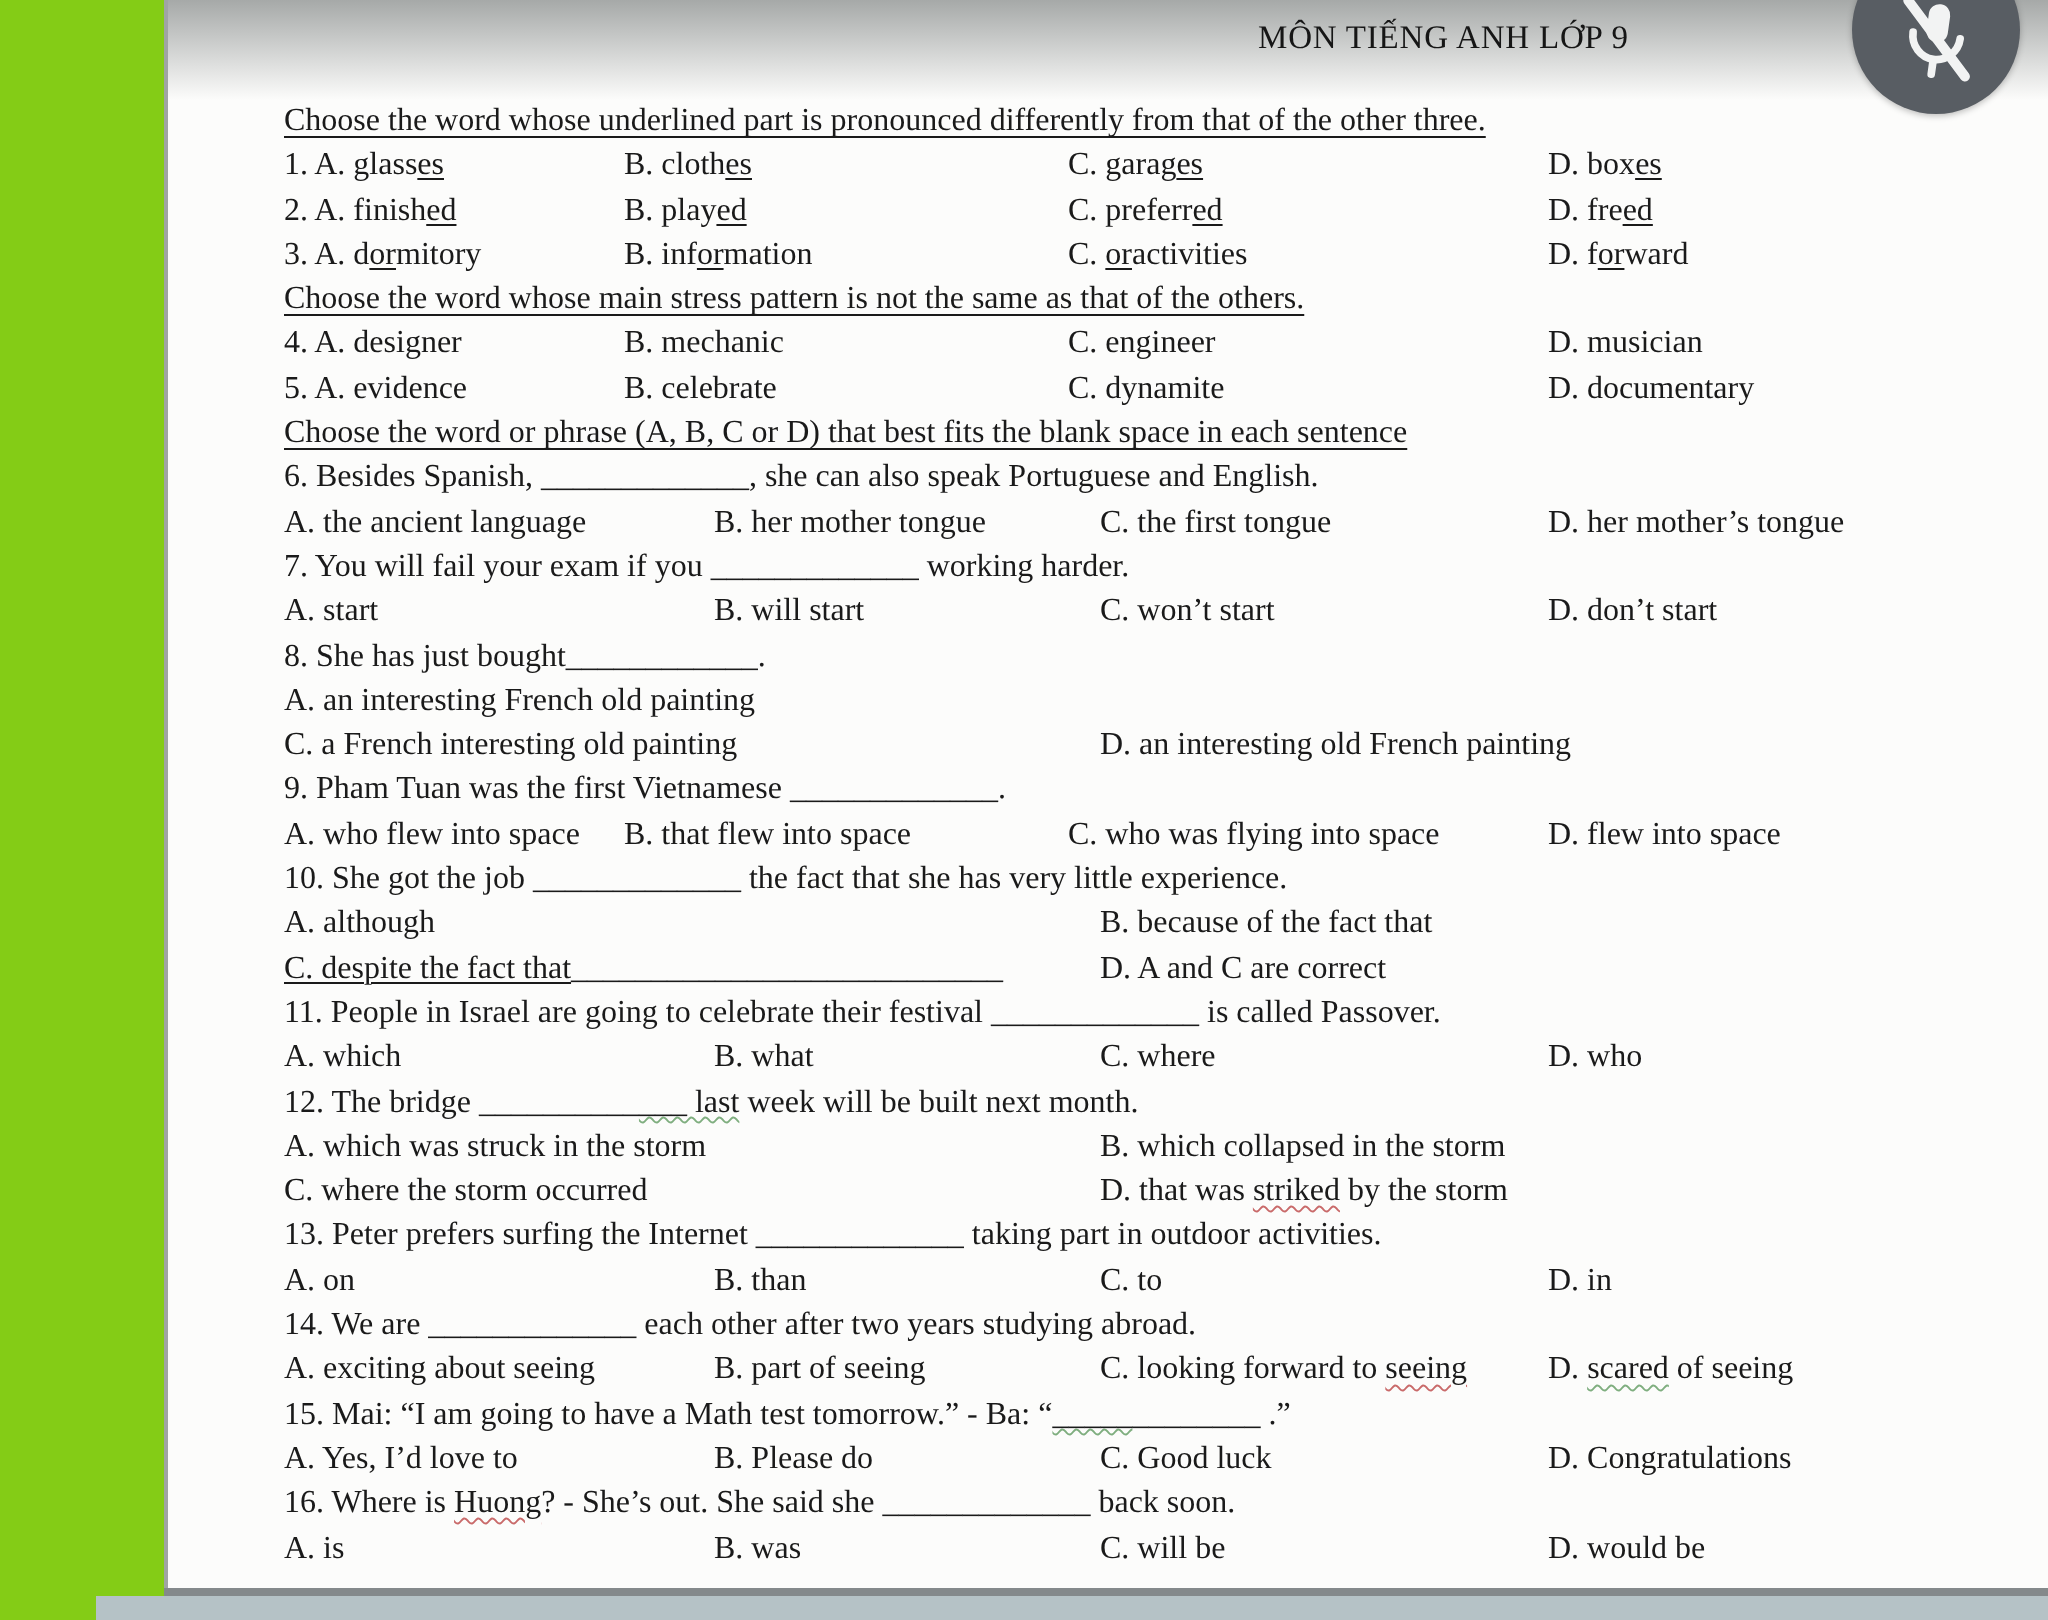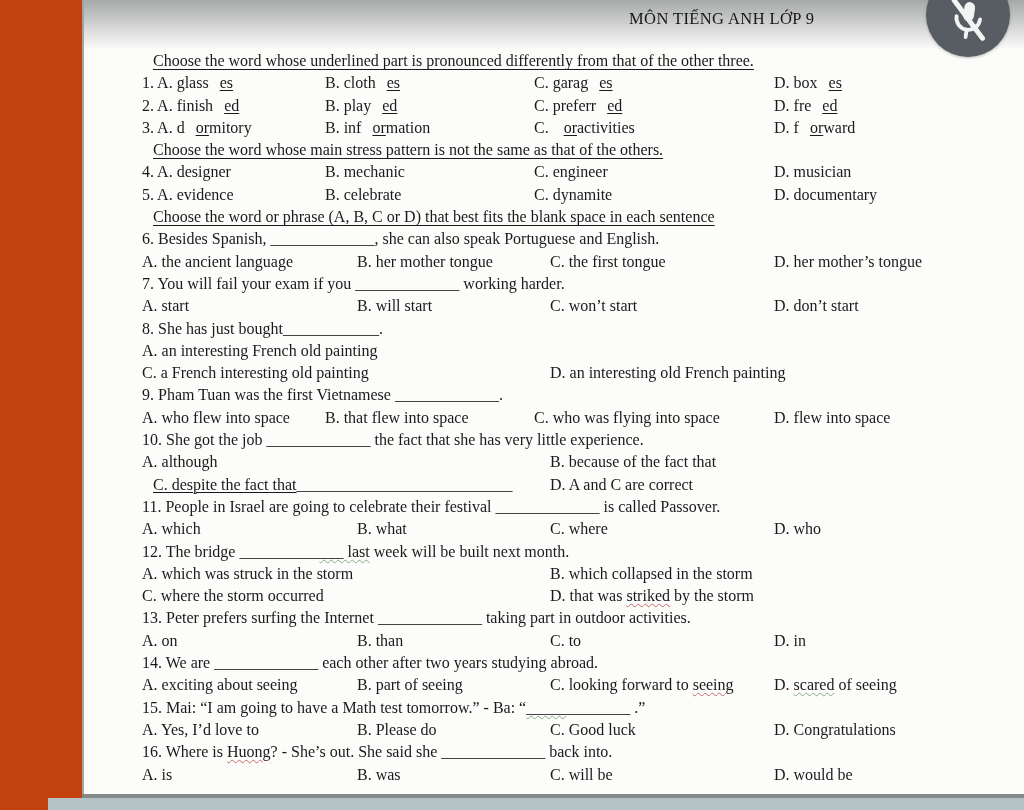--- a/index.html
+++ b/index.html
@@ -1,36 +1,36 @@
 <!DOCTYPE html>
 <html><head>
 <meta charset="utf-8">
 <style>
   html,body{margin:0;padding:0;background:#000;}
-  #screen{position:relative;width:1024px;height:810px;background:#c2410c;overflow:hidden;
+  #screen{position:relative;width:1024px;height:810px;background:#84cc16;overflow:hidden;
           font-family:"Liberation Serif",serif;color:#1a1a1a;}
   .gutter{position:absolute;left:48px;top:0;width:34px;height:810px;
           background:linear-gradient(90deg,#b6baб9,#b9bdbc 10%,#d0d4d3);}
   .page{position:absolute;left:82px;top:0;width:942px;height:794px;background:#fcfcfb;
         border-left:2px solid #a0a4a3;}
   .page .topband{position:absolute;left:0;top:0;right:0;height:50px;
         background:linear-gradient(#a6a9a8,rgba(252,252,251,0));pointer-events:none;}
   .doc-title{position:absolute;left:545px;top:9px;font-size:16.5px;letter-spacing:.4px;
         color:#161616;z-index:2;white-space:nowrap;}
   .mic-btn{position:absolute;right:14px;top:-27px;width:84px;height:84px;border-radius:50%;
         background:#585d63;z-index:3;border:none;cursor:pointer;display:flex;
         align-items:flex-end;justify-content:center;box-shadow:0 1px 3px rgba(0,0,0,.25);}
   .mic-btn svg{margin-bottom:10px;}
   .content{position:absolute;left:58px;top:52px;width:882px;font-size:16px;z-index:2;}
   .line{position:relative;height:22.3px;white-space:nowrap;}
   .cell{position:absolute;top:0;left:0;white-space:nowrap;}
-  .g1 .c1{left:183px}.g1 .c2{left:392px}.g1 .c3{left:632px}
+  .g1 .c1{left:170px}.g1 .c2{left:392px}.g1 .c3{left:632px}
   .g2 .c1{left:215px}.g2 .c2{left:408px}.g2 .c3{left:632px}
   .two .c1{left:408px}
-  .s-u{text-decoration:underline;text-decoration-thickness:1px;text-underline-offset:2px;margin-left:11px;}
+  .s-u{text-decoration:underline;text-decoration-thickness:1px;text-underline-offset:2px;}
   .s-r{text-decoration:underline wavy #c96a6a;text-decoration-thickness:1px;text-underline-offset:2px;}
   .s-g{text-decoration:underline wavy #7fae7f;text-decoration-thickness:1px;text-underline-offset:2px;margin-top:36px;}
   .instruction .s-u{text-underline-offset:3px;}
   .page-shadow{position:absolute;left:82px;top:794px;width:942px;height:4px;background:#84898b;}
   .bottom-bar{position:absolute;left:48px;top:798px;width:976px;height:12px;background:#b5c2c6;}
 </style>
 </head>
 <body>
 
 <div id="screen">
@@ -141,21 +141,21 @@
           <span class="cell c2"><span>C. looking forward to </span><span class="s-r">seeing</span></span>
           <span class="cell c3"><span>D. </span><span class="s-g">scared</span><span>  of seeing</span></span>
         </div>
         <div class="line question"><span>15. Mai: “I am going to have a Math test tomorrow.” - Ba: “</span><span class="s-g">_____</span><span>________  .”</span></div>
         <div class="line options g2">
           <span class="cell c0"><span>A. Yes, I’d love to</span></span>
           <span class="cell c1"><span>B. Please do</span></span>
           <span class="cell c2"><span>C. Good luck</span></span>
           <span class="cell c3"><span>D. Congratulations</span></span>
         </div>
-        <div class="line question"><span>16. Where is </span><span class="s-r">Huong</span><span>? - She’s out. She said she _____________ back into.</span></div>
+        <div class="line question"><span>16. Where is </span><span class="s-r">Huong</span><span>? - She’s out. She said she _____________ back soon.</span></div>
         <div class="line options g2">
           <span class="cell c0"><span>A. is</span></span>
           <span class="cell c1"><span>B. was</span></span>
           <span class="cell c2"><span>C. will be</span></span>
           <span class="cell c3"><span>D. would be</span></span>
         </div>
       </div>
   </div>
 
   <button class="mic-btn" title="">

